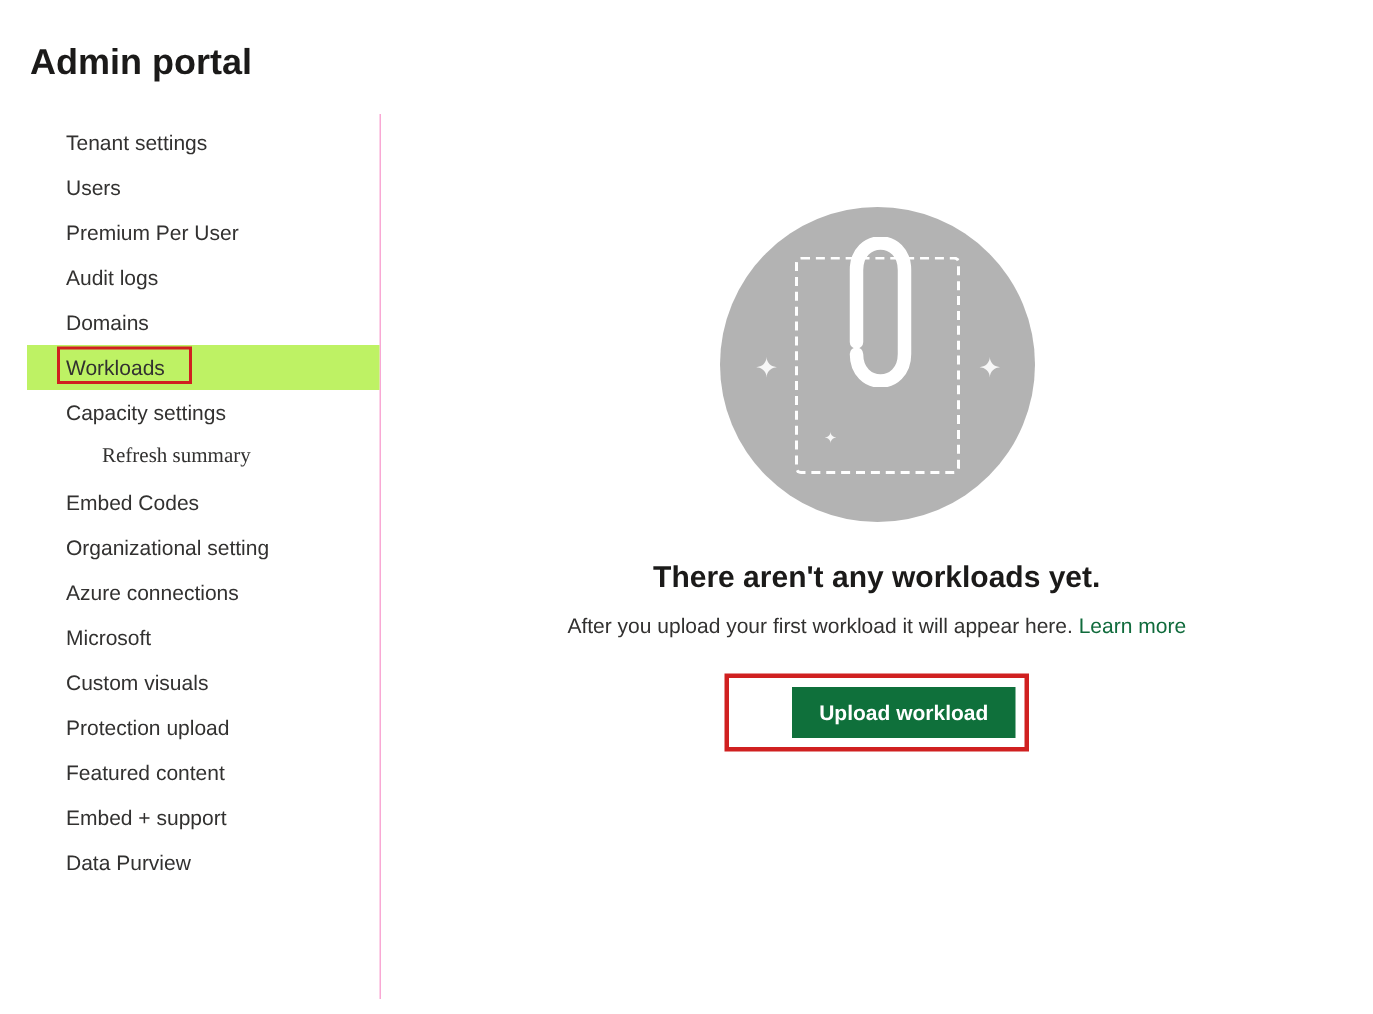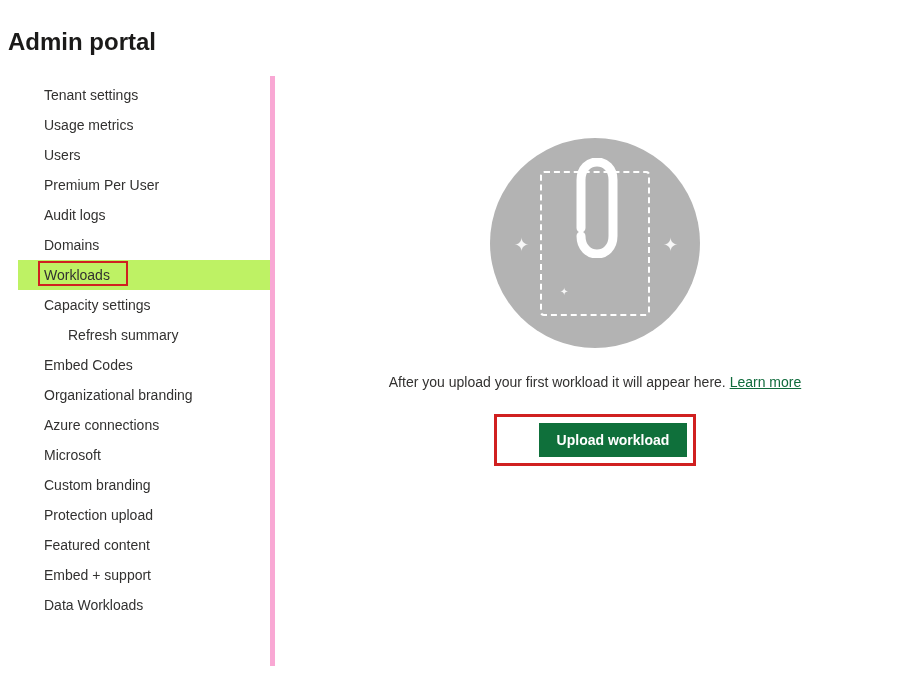--- a/index.html
+++ b/index.html
@@ -7,48 +7,49 @@
     font-family: "Segoe UI", -apple-system, BlinkMacSystemFont, sans-serif;
     background: #ffffff;
     color: #323130;
     width: 915px;
     height: 676px;
     overflow: hidden;
   }
   .page-title {
     font-size: 24px;
     font-weight: 600;
-    padding: 28px 0 20px 8px;
+    padding: 28px 0 20px 20px;
     color: #1b1a19;
   }
   .layout {
     display: flex;
     height: 590px;
   }
   .sidebar {
-    width: 275px;
-    border-right: 5px solid #f9a8d4;
+    width: 254px;
+    border-right: 1px solid #f9a8d4;
     padding-top: 4px;
     padding-left: 18px;
   }
   .sidebar ul {
     list-style: none;
   }
   .sidebar li {
     font-size: 14px;
     color: #323130;
     padding: 7px 10px 7px 26px;
     cursor: pointer;
     position: relative;
   }
   .sidebar li.selected {
     background: #bef264;
   }
   .sidebar li.sub {
     padding-left: 50px;
+    font-family: Liberation Serif, serif;
   }
   .highlight-box-nav {
     position: absolute;
     top: 1px;
     left: 20px;
     width: 90px;
     height: 25px;
     border: 2px solid #d02020;
     pointer-events: none;
   }
@@ -109,21 +110,20 @@
     color: #1b1a19;
     margin-bottom: 12px;
   }
   .empty-sub {
     font-size: 14px;
     color: #323130;
     margin-bottom: 24px;
   }
   .empty-sub a {
     color: #106b3c;
-    text-decoration: underline;
     cursor: pointer;
   }
   .upload-wrap {
     border: 3px solid #d02020;
     padding: 6px;
     display: inline-block;
   }
   .upload-btn {
     background: #0f703b;
     color: #ffffff;
@@ -139,54 +139,54 @@
 </head>
 <body>
 
 <h1 class="page-title">Admin portal</h1>
 
 <div class="layout">
 
   <nav class="sidebar">
     <ul id="sidebar-list">
         <li><span>Tenant settings</span></li>
-        <li><span>Usage metrics</span></li>
         <li><span>Users</span></li>
         <li><span>Premium Per User</span></li>
         <li><span>Audit logs</span></li>
         <li><span>Domains</span></li>
         <li class="selected"><span>Workloads</span><div class="highlight-box-nav"></div></li>
         <li><span>Capacity settings</span></li>
         <li class="sub"><span>Refresh summary</span></li>
         <li><span>Embed Codes</span></li>
-        <li><span>Organizational branding</span></li>
+        <li><span>Organizational setting</span></li>
         <li><span>Azure connections</span></li>
         <li><span>Microsoft</span></li>
-        <li><span>Custom branding</span></li>
+        <li><span>Custom visuals</span></li>
         <li><span>Protection upload</span></li>
         <li><span>Featured content</span></li>
         <li><span>Embed + support</span></li>
-        <li><span>Data Workloads</span></li>
+        <li><span>Data Purview</span></li>
       </ul>
   </nav>
 
   <main class="main">
 
     <div class="illustration">
       <div class="dashed-rect"></div>
       <svg class="clip-icon" width="56" height="100" viewBox="0 0 56 100">
         <path d="M14 70 L14 22 C14 10 22 4 30 4 C38 4 46 10 46 22 L46 78 C46 90 38 96 30 96 C22 96 14 90 14 78" fill="none" stroke="#ffffff" stroke-width="9" stroke-linecap="round"></path>
         <path d="M30 72 L30 26 C30 20 34 18 38 22" fill="none" stroke="#ffffff" stroke-width="0"></path>
         <path d="M30 24 L30 70" fill="none" stroke="#b3b3b3" stroke-width="0"></path>
       </svg>
       <span class="sparkle left">✦</span>
       <span class="sparkle right">✦</span>
       <span class="sparkle small">✦</span>
     </div>
 
+    <h2 class="empty-heading">There aren't any workloads yet.</h2>
 
     <p class="empty-sub">
       <span>After you upload your first workload it will appear here. </span><a>Learn more</a>
     </p>
 
     <div class="upload-wrap">
       <button class="upload-btn">Upload workload</button>
     </div>
 
   </main>

